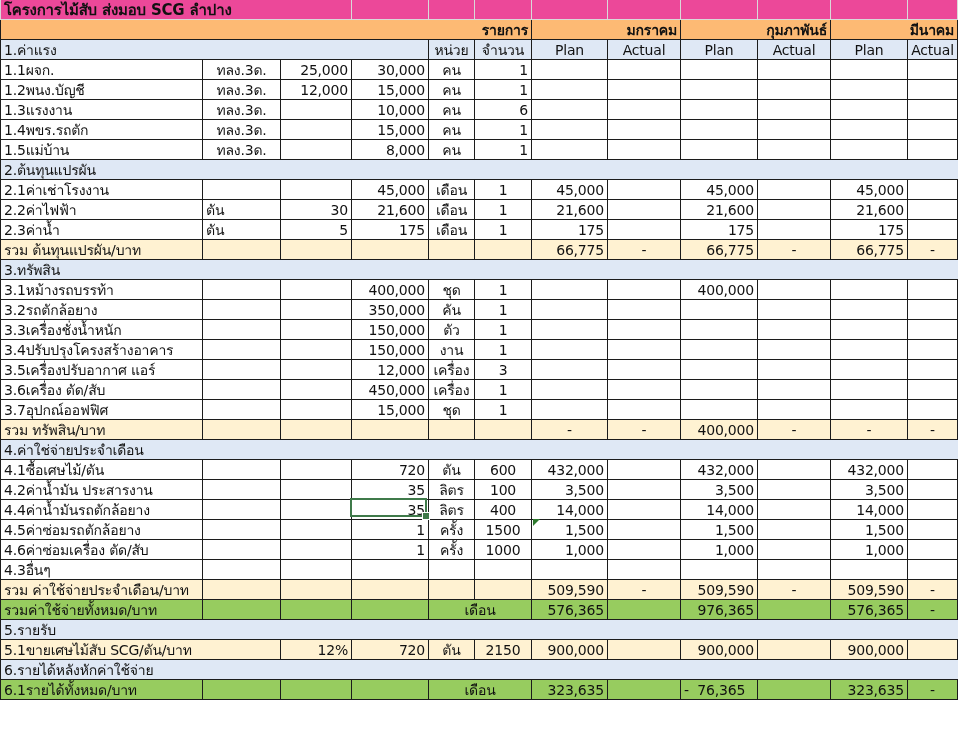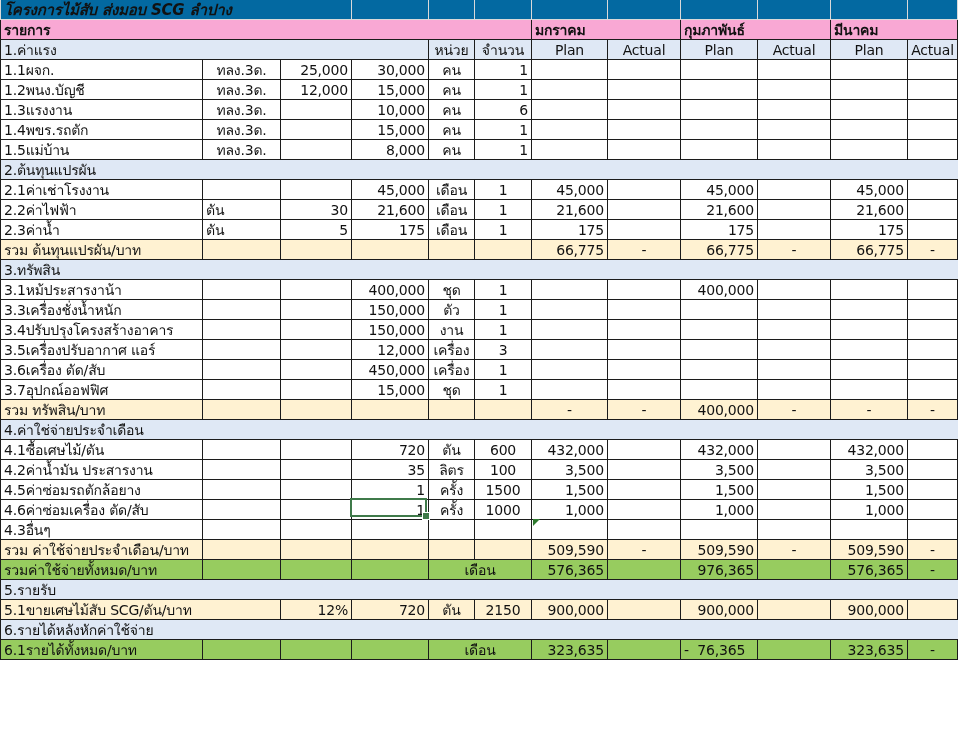--- a/index.html
+++ b/index.html
@@ -4,23 +4,23 @@
 <style>
   html, body { margin: 0; padding: 0; background: #ffffff; }
   body { width: 960px; height: 740px; overflow: hidden; position: relative;
          font-family: "DejaVu Sans", "Liberation Sans", sans-serif; font-size: 14px; color: #111; }
   #sheet { position: absolute; left: 0; top: 0; width: 960px; height: 740px; }
   table { border-collapse: collapse; table-layout: fixed; position: absolute; left: 0; top: 0; }
   td { height: 19px; padding: 0 3px; white-space: nowrap; overflow: hidden;
        border: 1px solid #1c1c1c; line-height: 18px; font-size: 14px; letter-spacing: -0.2px; }
   td.r { text-align: right; }
   td.c { text-align: center; }
-  tr.title td { border: 1px solid #d9d9d9; border-top: none; background: #0369a1; font-weight: bold; font-size: 15px; font-style: italic; }
+  tr.title td { border: 1px solid #d9d9d9; border-top: none; background: #ec4899; font-weight: bold; font-size: 15px; }
   tr.title td.t { border-right: none; }
-  tr.hdr td { background: #f9a8d4; font-weight: bold; text-align: left; }
+  tr.hdr td { background: #fdba74; font-weight: bold; text-align: right; }
   tr.sub td { background: #dfe8f5; }
   tr.sec td { background: #dfe8f5; border-left: none; border-right: none; }
   tr.sec td.first { border-left: 1px solid #1c1c1c; }
   tr.sum td { background: #fff2d2; }
   tr.grn td { background: #97cc5f; }
   tr.inc td { background: #fff2d2; }
   .colsel { position: absolute; left: 351px; top: 0; width: 77px; height: 2px; background: #2f6b3b; }
   .cursel { position: absolute; left: 350px; top: 498px; width: 77px; height: 19px;
             border: 2px solid #3f7a4a; box-sizing: border-box; pointer-events: none; }
   .cursel .h { position: absolute; right: -5px; bottom: -5px; width: 6px; height: 6px; background: #3f7a4a; border: 1px solid #fff; }
@@ -208,32 +208,46 @@
     <td class="r">66,775</td>
     <td class="c">-</td>
     <td class="r">66,775</td>
     <td class="c">-</td>
   </tr>
 
   <tr class="sec">
     <td class="first" colspan="12">3.ทรัพสิน</td>
   </tr>
   <tr>
-    <td>3.1หม้ประสารงาน้า</td>
+    <td>3.1หม้างรถบรรท้า</td>
     <td></td>
           <td></td>
     <td class="r">400,000</td>
     <td class="c">ชุด</td>
     <td class="c">1</td>
     <td class="r"></td>
     <td class="r"></td>
     <td class="r">400,000</td>
     <td class="r"></td>
     <td class="r"></td>
     <td class="r"></td>
+  </tr>
+  <tr>
+    <td>3.2รถตักล้อยาง</td>
+    <td></td>
+          <td></td>
+    <td class="r">350,000</td>
+    <td class="c">คัน</td>
+    <td class="c">1</td>
+    <td></td>
+          <td></td>
+    <td></td>
+          <td></td>
+    <td></td>
+          <td></td>
   </tr>
   <tr>
     <td>3.3เครื่องชั่งน้ำหนัก</td>
     <td></td>
           <td></td>
     <td class="r">150,000</td>
     <td class="c">ตัว</td>
     <td class="c">1</td>
     <td></td>
           <td></td>
@@ -335,20 +349,34 @@
     <td></td>
     <td class="r"></td>
     <td class="r">35</td>
     <td class="c">ลิตร</td>
     <td class="c">100</td>
     <td class="r">3,500</td>
     <td class="r"></td>
     <td class="r">3,500</td>
     <td class="r"></td>
     <td class="r">3,500</td>
+    <td class="r"></td>
+  </tr>
+  <tr>
+    <td>4.4ค่าน้ำมันรถตักล้อยาง</td>
+    <td></td>
+    <td class="r"></td>
+    <td class="r">35</td>
+    <td class="c">ลิตร</td>
+    <td class="c">400</td>
+    <td class="r">14,000</td>
+    <td class="r"></td>
+    <td class="r">14,000</td>
+    <td class="r"></td>
+    <td class="r">14,000</td>
     <td class="r"></td>
   </tr>
   <tr>
     <td>4.5ค่าซ่อมรถตักล้อยาง</td>
     <td></td>
     <td class="r"></td>
     <td class="r">1</td>
     <td class="c">ครั้ง</td>
     <td class="c">1500</td>
     <td class="r">1,500</td>

